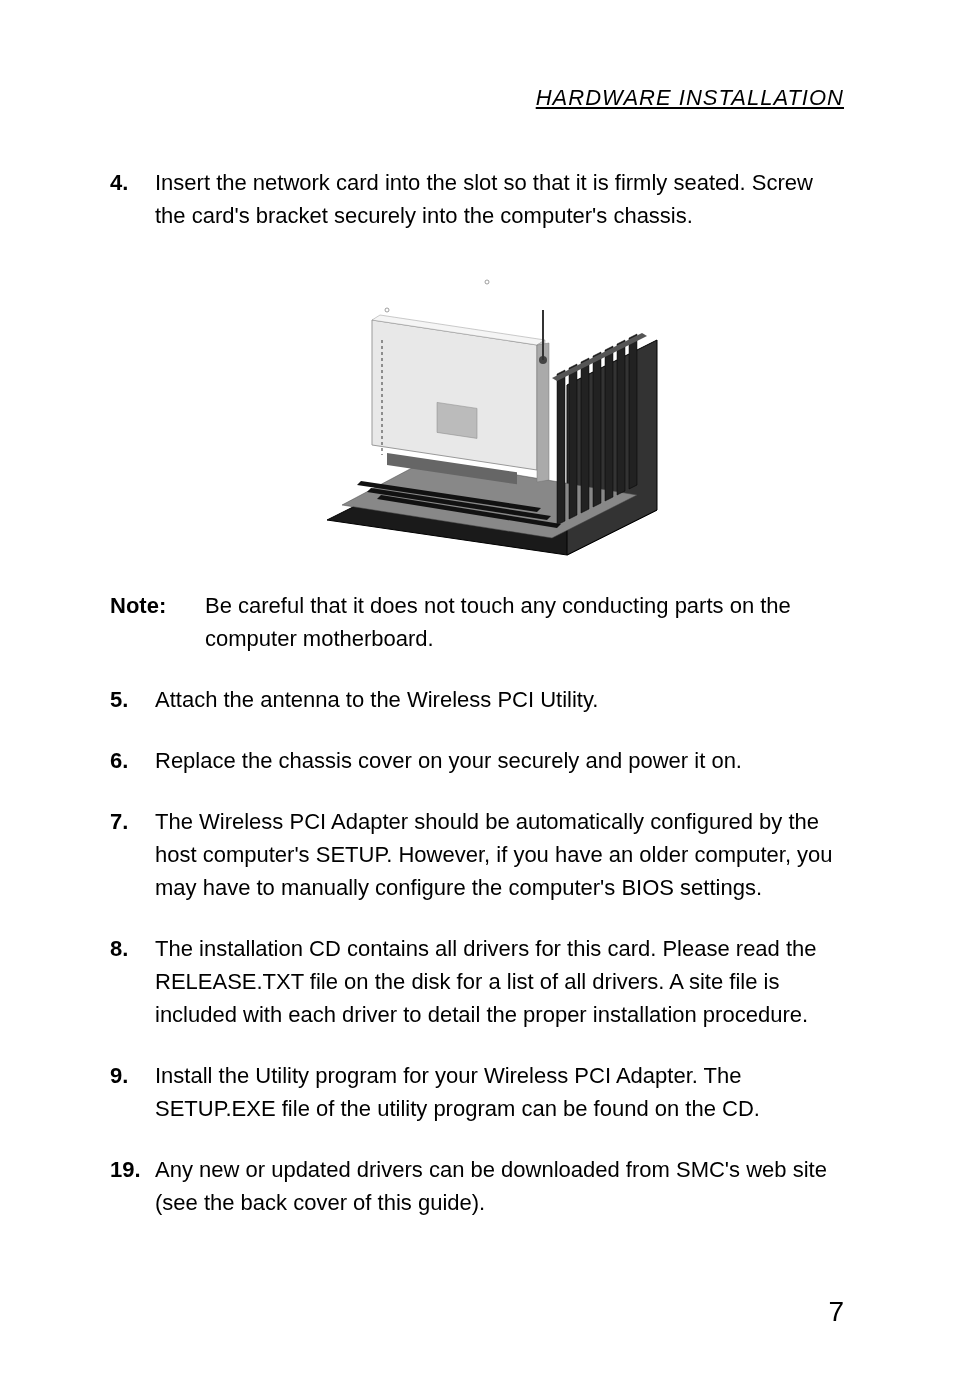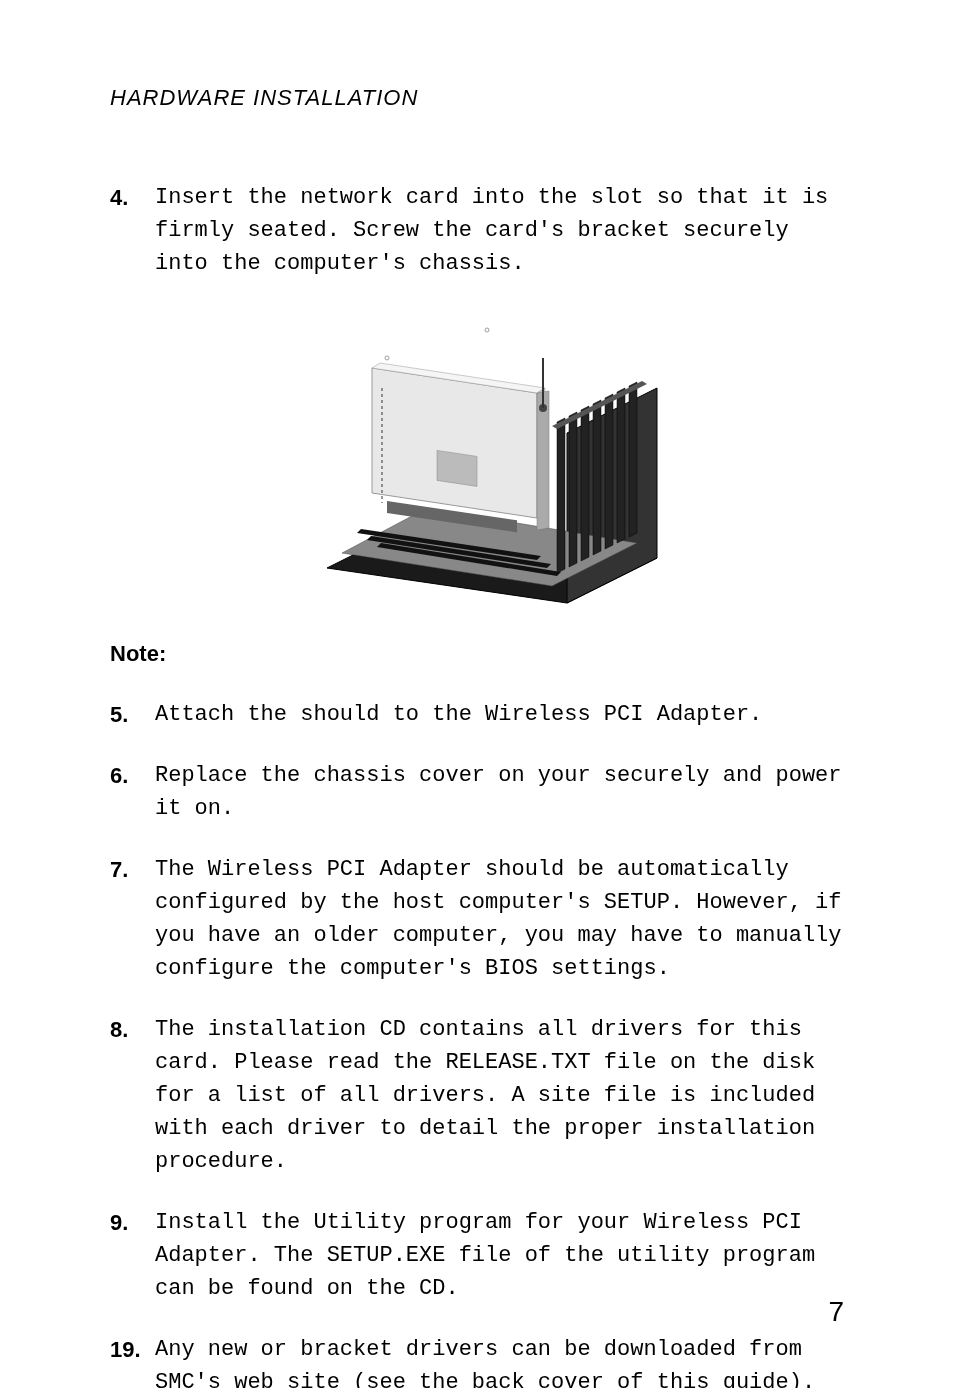--- a/index.html
+++ b/index.html
@@ -9,42 +9,42 @@
     }
     body {
       font-family: Arial, Helvetica, sans-serif;
       background: #ffffff;
       width: 954px;
       height: 1388px;
       position: relative;
       padding: 85px 110px 60px 110px;
     }
     .header {
-      text-align: left;
+      text-align: right;
       font-style: italic;
       font-size: 22px;
       letter-spacing: 1px;
-      margin-bottom: 70px;
+      margin-bottom: 55px;
       font-variant: small-caps;
+      text-decoration: underline;
     }
     .list-item {
       display: flex;
       margin-bottom: 28px;
       font-size: 22px;
       line-height: 1.5;
       color: #000;
     }
     .list-num {
       font-weight: bold;
       min-width: 45px;
       flex-shrink: 0;
     }
     .list-content {
       flex: 1;
-      font-family: Liberation Mono, monospace;
     }
     .illustration-wrap {
       text-align: center;
       margin: 12px 0 25px 0;
     }
     .note-row {
       display: flex;
       font-size: 22px;
       line-height: 1.5;
       margin-bottom: 28px;
@@ -118,25 +118,26 @@
 
     <circle cx="100" cy="50" r="2" fill="none" stroke="#888" stroke-width="0.8"></circle>
     <circle cx="200" cy="22" r="2" fill="none" stroke="#888" stroke-width="0.8"></circle>
 
     <rect x="150" y="120" width="40" height="30" fill="#bbb" stroke="#888" stroke-width="0.5" transform="skewY(8.5)"></rect>
   </svg>
 </div>
 
 <div class="note-row">
   <div class="note-label">Note:</div>
+  <div class="note-content">Be careful that it does not touch any conducting parts on the computer motherboard.</div>
 </div>
 
 <div class="list-item">
   <div class="list-num">5.</div>
-  <div class="list-content">Attach the should to the Wireless PCI Adapter.</div>
+  <div class="list-content">Attach the antenna to the Wireless PCI Utility.</div>
 </div>
 
 <div class="list-item">
   <div class="list-num">6.</div>
   <div class="list-content">Replace the chassis cover on your securely and power it on.</div>
 </div>
 
 <div class="list-item">
   <div class="list-num">7.</div>
   <div class="list-content">The Wireless PCI Adapter should be automatically configured by the host computer's SETUP. However, if you have an older computer, you may have to manually configure the computer's BIOS settings.</div>
@@ -147,16 +148,16 @@
   <div class="list-content">The installation CD contains all drivers for this card. Please read the RELEASE.TXT file on the disk for a list of all drivers. A site file is included with each driver to detail the proper installation procedure.</div>
 </div>
 
 <div class="list-item">
   <div class="list-num">9.</div>
   <div class="list-content">Install the Utility program for your Wireless PCI Adapter. The SETUP.EXE file of the utility program can be found on the CD.</div>
 </div>
 
 <div class="list-item">
   <div class="list-num">19.</div>
-  <div class="list-content">Any new or bracket drivers can be downloaded from SMC's web site (see the back cover of this guide).</div>
+  <div class="list-content">Any new or updated drivers can be downloaded from SMC's web site (see the back cover of this guide).</div>
 </div>
 
 <div class="page-number">7</div>
 
 </body></html>

